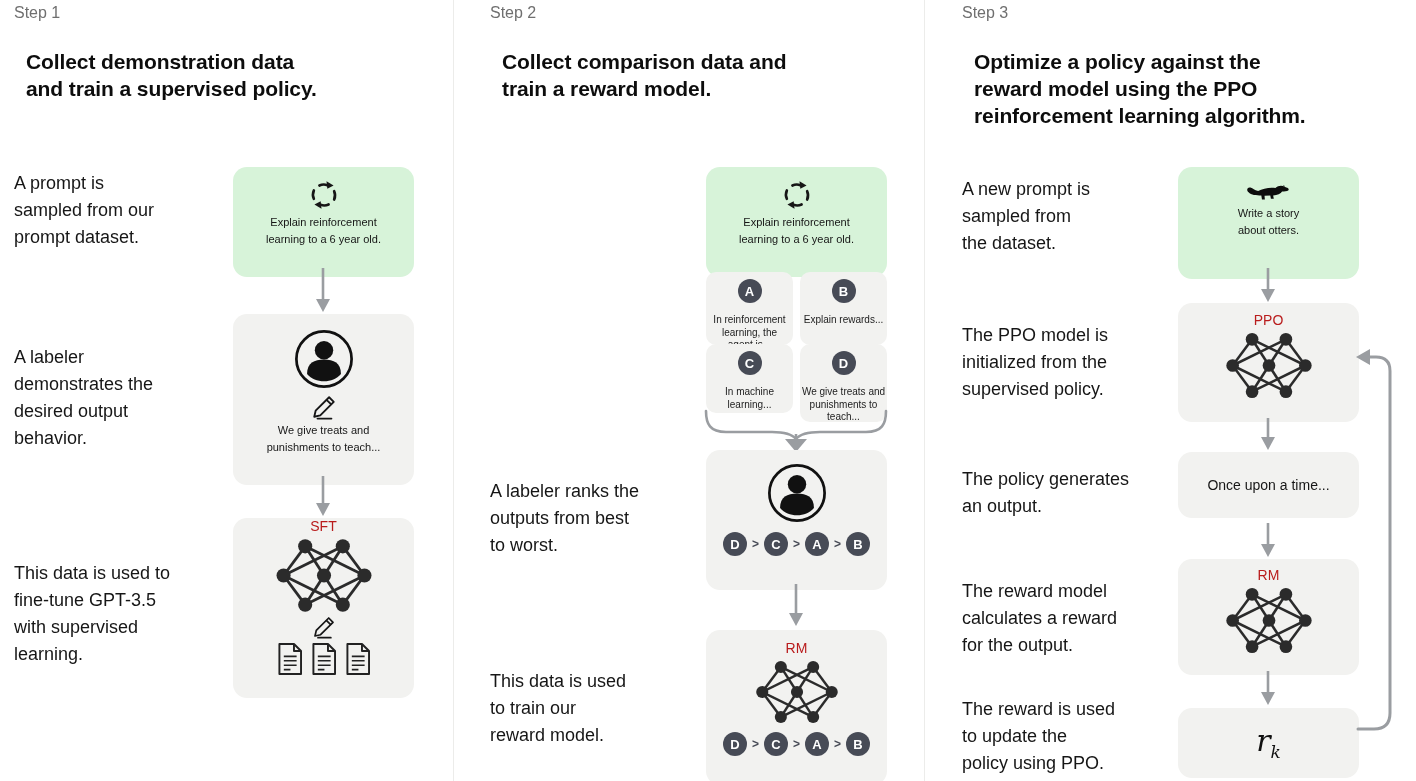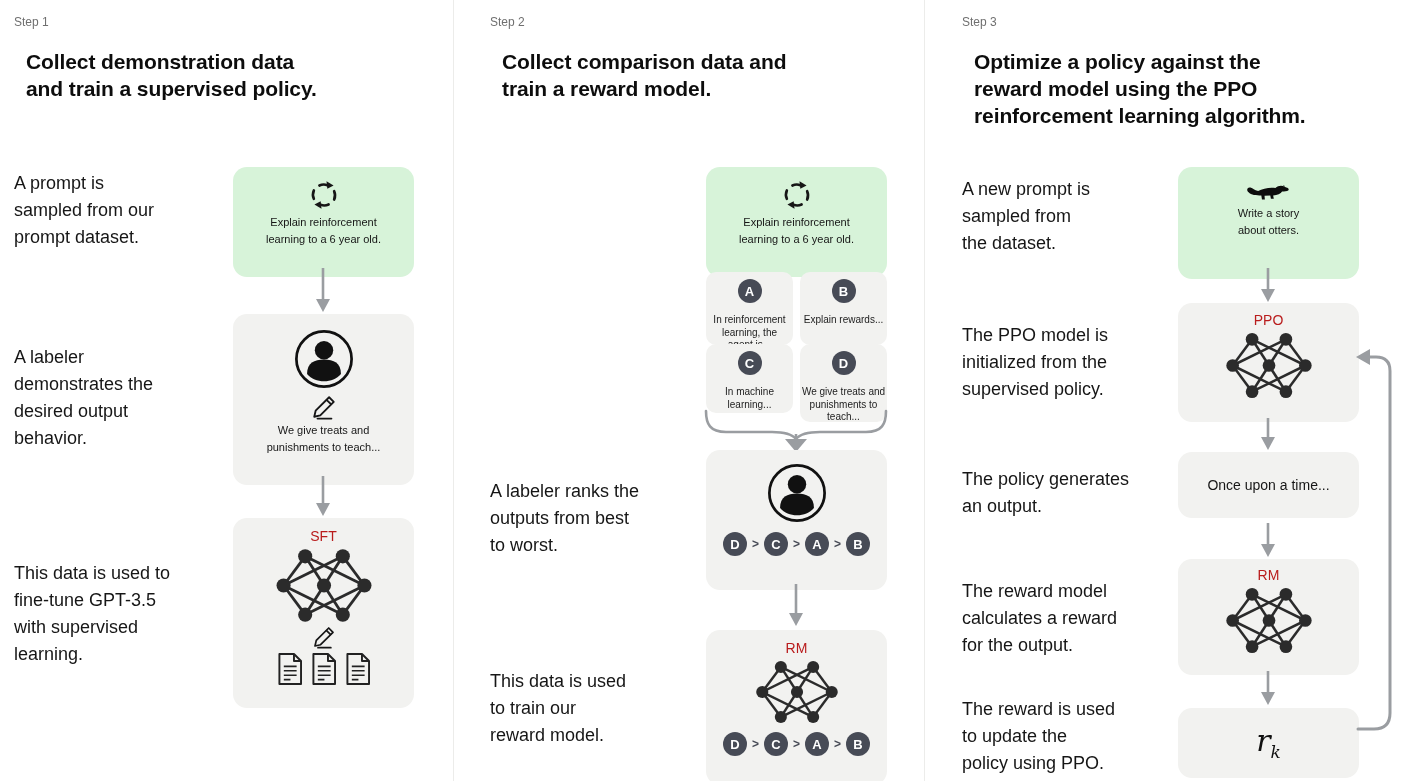--- a/index.html
+++ b/index.html
@@ -1,19 +1,19 @@
 <!DOCTYPE html>
 <html style="--prompt_box_green: #d7f3d9; --model_box_gray: #f2f2f0; --badge_slate: #474b56; --arrow_gray: #9a9da1; --step_label_gray: #6f6f6f;"><head>
 <meta charset="utf-8">
 <style>
   html,body{margin:0;padding:0;background:#fff}
   .canvas{position:relative;width:1416px;height:781px;background:#ffffff;
           font-family:"Liberation Sans",sans-serif;color:#141414;overflow:hidden}
   .divider{position:absolute;top:0;bottom:0;width:1px;background:#ececea}
-  .step-label{position:absolute;top:15px;font-size:12px;color:var(--step_label_gray,#6f6f6f)}
+  .step-label{position:absolute;top:4px;font-size:16px;color:var(--step_label_gray,#6f6f6f)}
   .heading{position:absolute;top:36px;margin:12px;font-size:21px;line-height:27px;font-weight:700;
            color:#0d0d0d;white-space:pre-line;letter-spacing:-0.1px}
   .caption{position:absolute;margin:0;font-size:18px;line-height:27px;color:#161616;white-space:pre-line}
   .box{position:absolute;display:flex;flex-direction:column;align-items:center;border-radius:14px}
   .green{background:var(--prompt_box_green,#d7f3d9)}
   .gray{background:var(--model_box_gray,#f2f2f0)}
   .boxtext{font-size:11px;line-height:17px;text-align:center;white-space:pre-line;color:#161616}
   .model-label{font-size:14px;color:#b91c1c}
   .subbox{position:absolute;border-radius:10px;background:var(--model_box_gray,#f2f2f0);
           display:flex;flex-direction:column;align-items:center;padding-top:7px}
@@ -139,21 +139,21 @@
       </svg>
     <div class="boxtext" style="margin-top:2px">We give treats and
 punishments to teach...</div>
   </div>
 
   <svg class="abs" style="left:315px;top:476px" width="16" height="40">
     <line x1="8" y1="0" x2="8" y2="28" stroke="#9a9da1" stroke-width="2.6"></line>
       <polygon points="1,27 15,27 8,40" fill="#9a9da1"></polygon>
   </svg>
 
-  <div class="box gray" style="left:233px;top:518px;width:181px;height:180px;padding-top:10px">
+  <div class="box gray" style="left:233px;top:518px;width:181px;height:180px;">
     <div class="model-label">SFT</div>
     <svg width="98" height="79" viewBox="0 0 104 84" style="margin-top:2px">
         <use href="#sym-net"></use>
       </svg>
     <svg width="24" height="24" viewBox="0 0 28 28">
         <use href="#sym-pencil"></use>
       </svg>
     <div style="display:flex;gap:4px;margin-top:2px">
       <svg width="30" height="36" viewBox="0 0 34 40">
           <use href="#sym-doc"></use>

